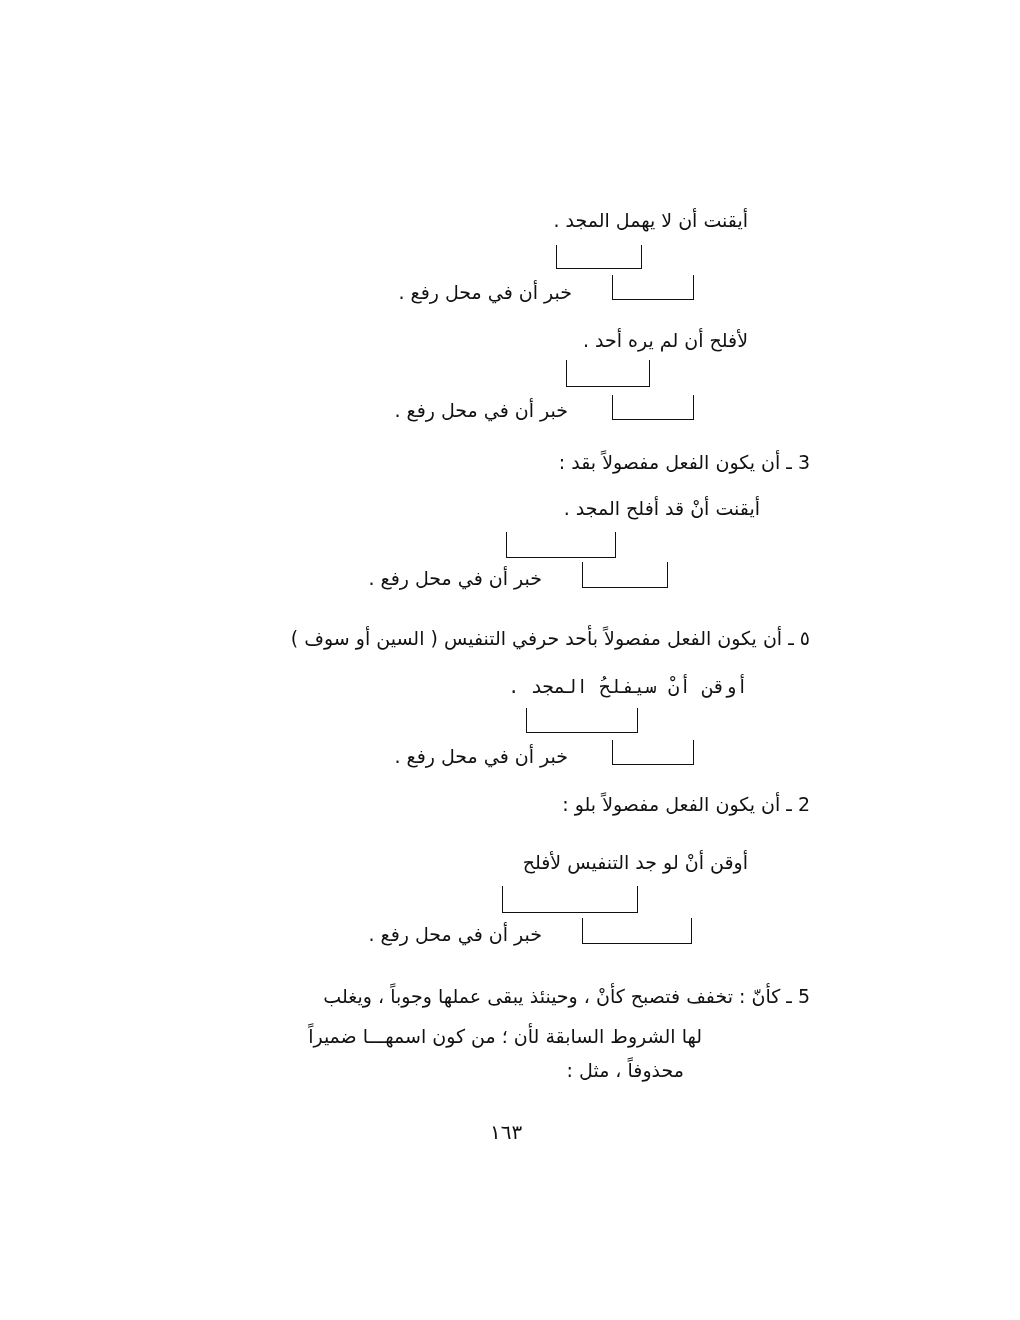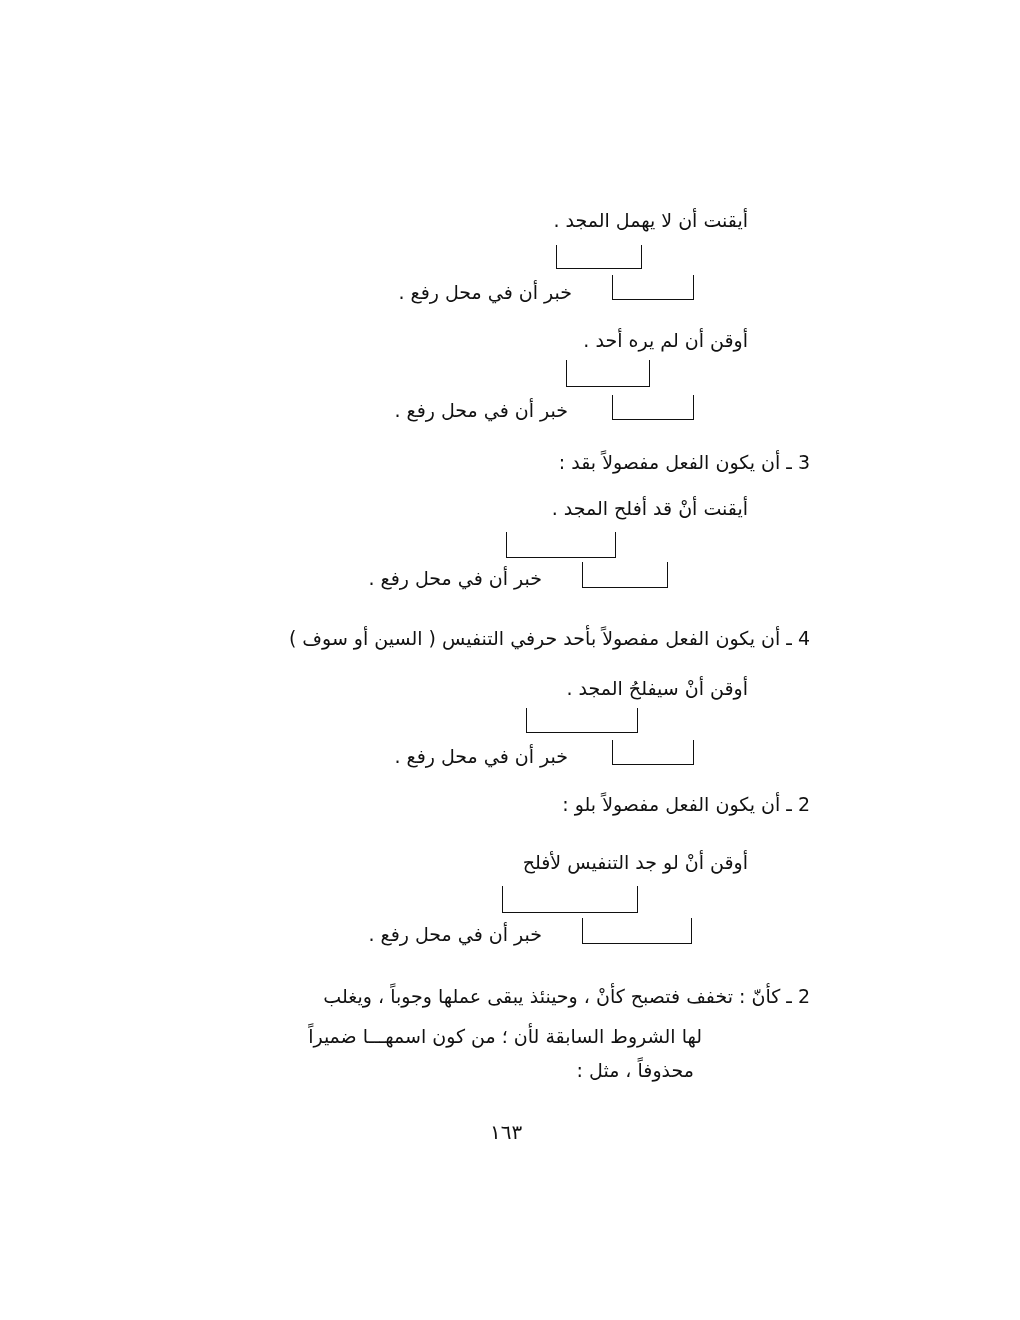--- a/index.html
+++ b/index.html
@@ -12,40 +12,40 @@
     .pageno { position: absolute; font-size: 20px; font-weight: normal; direction: rtl; }
   </style>
 </head>
 <body>
 
 <div class="line r" style="right:272px; top:208px;">أيقنت أن لا يهمل المجد .</div>
 <div class="br" style="left:556px; top:245px; width:86px; height:24px;"></div>
 <div class="br" style="left:612px; top:275px; width:82px; height:25px;"></div>
 <div class="line r" style="right:448px; top:280px;">خبر أن في محل رفع .</div>
 
-<div class="line r" style="right:272px; top:328px;">أوقن أن لم يره أحد .</div>
+<div class="line r" style="right:272px; top:328px;">لأفلح أن لم يره أحد .</div>
 <div class="br" style="left:566px; top:360px; width:84px; height:27px;"></div>
 <div class="br" style="left:612px; top:395px; width:82px; height:25px;"></div>
 <div class="line r" style="right:452px; top:398px;">خبر أن في محل رفع .</div>
 
 <div class="line r" style="right:210px; top:450px;">3 ـ أن يكون الفعل مفصولاً بقد :</div>
-<div class="line r" style="right:272px; top:496px;">أيقنت أنْ قد أفلح المجد .</div>
+<div class="line r" style="right:260px; top:496px;">أيقنت أنْ قد أفلح المجد .</div>
 <div class="br" style="left:506px; top:532px; width:110px; height:26px;"></div>
 <div class="br" style="left:582px; top:562px; width:86px; height:26px;"></div>
 <div class="line r" style="right:478px; top:566px;">خبر أن في محل رفع .</div>
 
-<div class="line r" style="right:210px; top:626px;">4 ـ أن يكون الفعل مفصولاً بأحد حرفي التنفيس ( السين أو سوف )</div>
-<div class="line r" style="right:272px; top:676px;">أوقن أنْ سيفلحُ المجد .</div>
+<div class="line r" style="right:210px; top:626px;">٥ ـ أن يكون الفعل مفصولاً بأحد حرفي التنفيس ( السين أو سوف )</div>
+<div class="line r" style="right:272px; top:676px;font-family:Liberation Mono, monospace;">أوقن أنْ سيفلحُ المجد .</div>
 <div class="br" style="left:526px; top:708px; width:112px; height:25px;"></div>
 <div class="br" style="left:612px; top:740px; width:82px; height:25px;"></div>
 <div class="line r" style="right:452px; top:744px;">خبر أن في محل رفع .</div>
 
 <div class="line r" style="right:210px; top:792px;">2 ـ أن يكون الفعل مفصولاً بلو :</div>
 <div class="line r" style="right:272px; top:850px;">أوقن أنْ لو جد التنفيس لأفلح</div>
 <div class="br" style="left:502px; top:886px; width:136px; height:27px;"></div>
 <div class="br" style="left:582px; top:918px; width:110px; height:26px;"></div>
 <div class="line r" style="right:478px; top:922px;">خبر أن في محل رفع .</div>
 
-<div class="line r" style="right:210px; top:984px;">2 ـ كأنّ : تخفف فتصبح كأنْ ، وحينئذ يبقى عملها وجوباً ، ويغلب</div>
+<div class="line r" style="right:210px; top:984px;">5 ـ كأنّ : تخفف فتصبح كأنْ ، وحينئذ يبقى عملها وجوباً ، ويغلب</div>
 <div class="line r" style="right:318px; top:1024px; letter-spacing:1px;">لها الشروط السابقة لأن ؛ من كون اسمهـــا ضميراً</div>
-<div class="line r" style="right:326px; top:1058px;">محذوفاً ، مثل :</div>
+<div class="line r" style="right:336px; top:1058px;">محذوفاً ، مثل :</div>
 
 <div class="pageno" style="left:490px; top:1120px;">١٦٣</div>
 
 </body></html>

